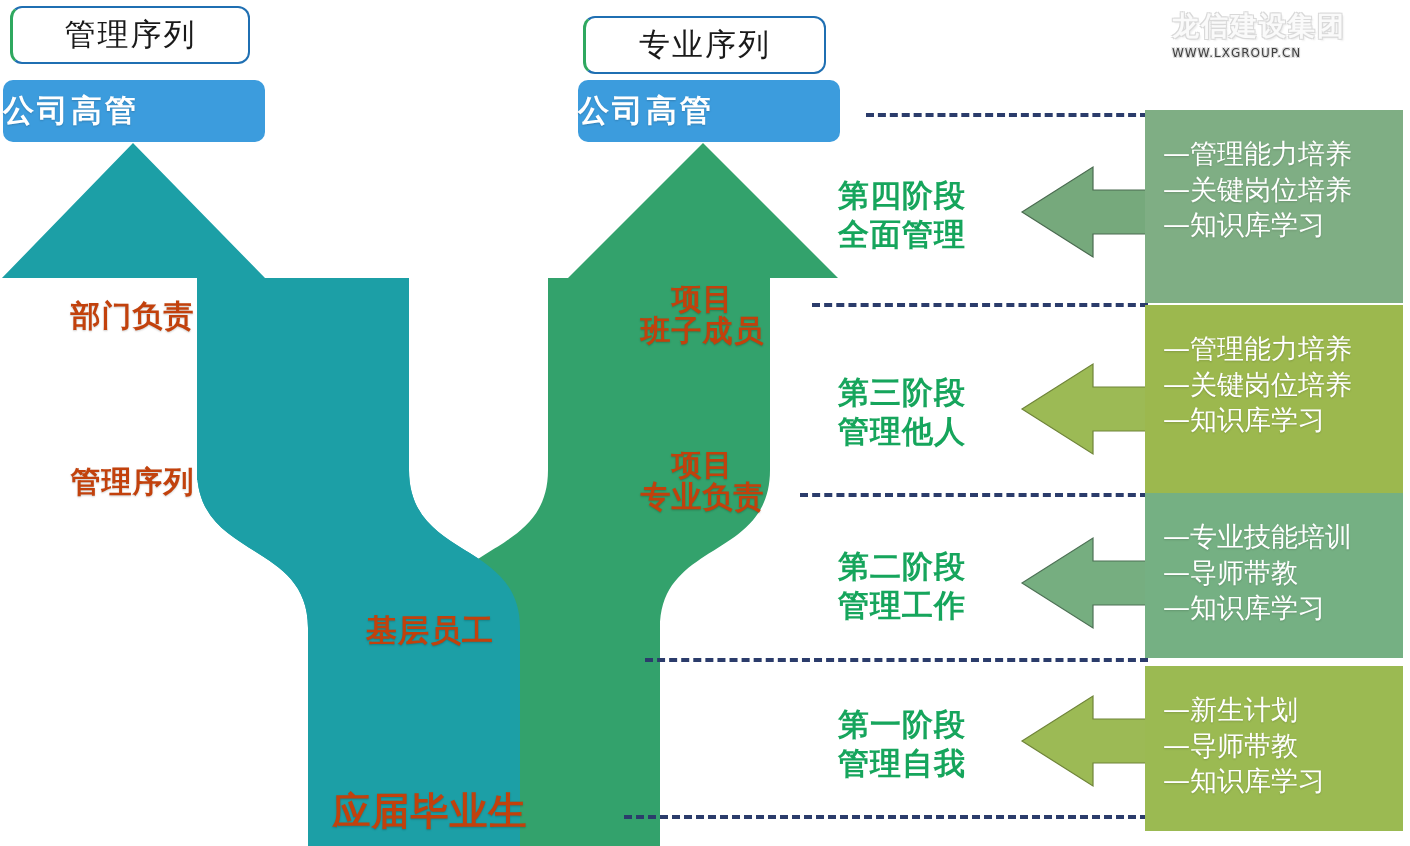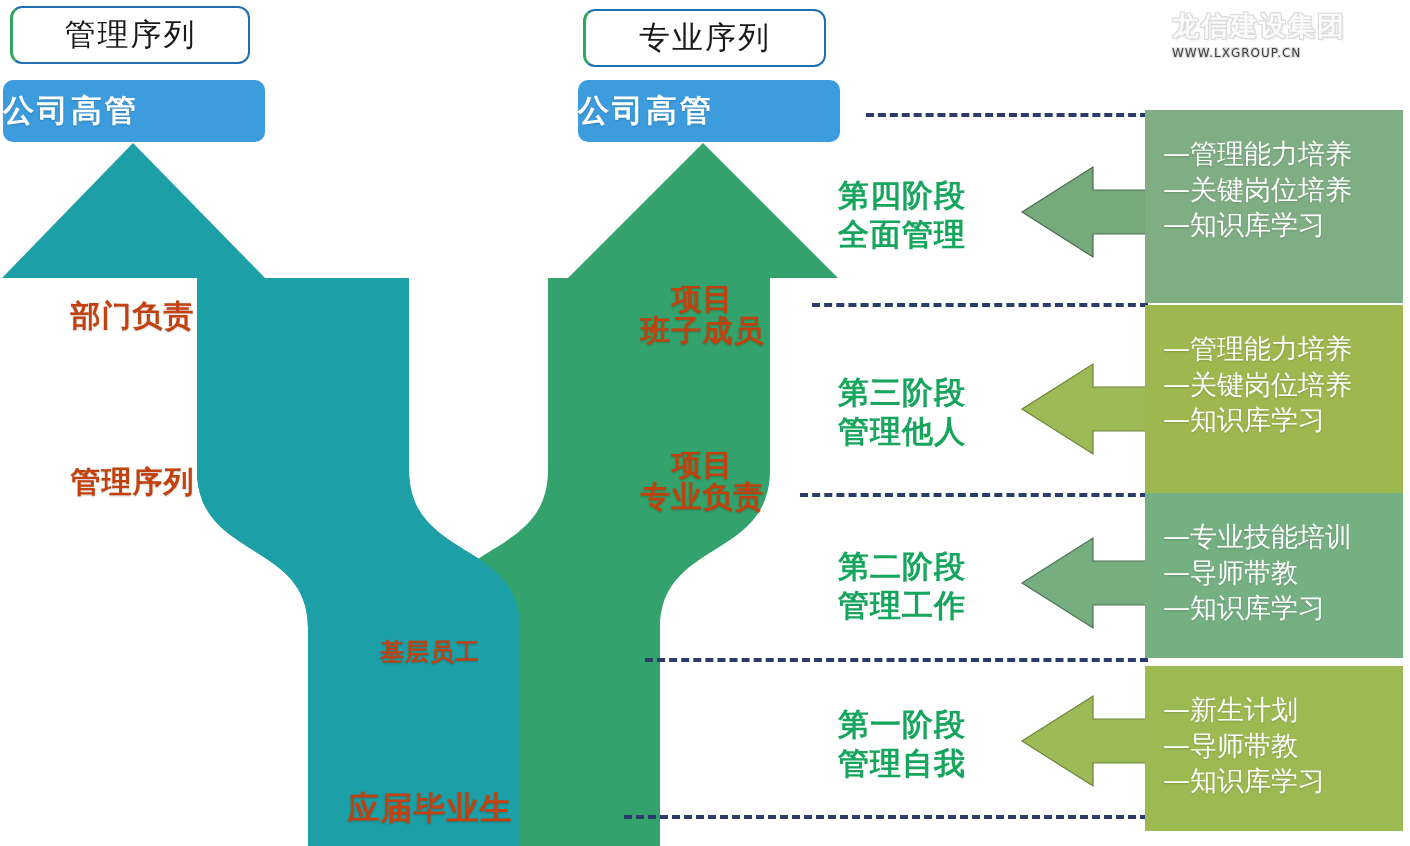--- a/index.html
+++ b/index.html
@@ -20,21 +20,21 @@
     border:2px solid #1F6FB2;
     border-left:3px solid #2FA85F;
     border-radius:12px;
     display:flex;align-items:center;justify-content:center;
     font-size:31px;
     color:#1a1a1a;
     letter-spacing:2px;
     font-family:Liberation Sans, sans-serif;
   }
   #seq-mgmt{left:10px;top:6px;width:240px;height:58px;}
-  #seq-prof{left:583px;top:9px;width:243px;height:58px;}
+  #seq-prof{left:583px;top:16px;width:243px;height:58px;}
 
   
   .top-box{
     position:absolute;
     background:#3C9CDD;
     border-radius:10px;
     display:flex;align-items:center;justify-content:flex-start;
     color:#ffffff;
     font-size:31px;
     font-weight:bold;
@@ -56,22 +56,22 @@
     line-height:1.08;
     text-shadow:0 1px 2px rgba(0,0,0,.20);
     letter-spacing:1px;
     white-space:pre-line;
     pointer-events:none;
   }
   #lbl-bmgr{left:25px;top:300px;width:215px;font-size:30px;}
   #lbl-bsup{left:25px;top:466px;width:215px;font-size:30px;}
   #lbl-pteam{left:600px;top:283px;width:205px;font-size:30px;}
   #lbl-plead{left:600px;top:449px;width:205px;font-size:30px;}
-  #lbl-staff{left:300px;top:640px;width:260px;font-size:24px;}
-  #lbl-grad{left:300px;top:791px;width:260px;font-size:32px;}
+  #lbl-staff{left:300px;top:614px;width:260px;font-size:31px;}
+  #lbl-grad{left:300px;top:791px;width:260px;font-size:38px;}
 
   
   #panel{position:absolute;left:1145px;top:110px;width:258px;height:713px;}
   .band{
     position:absolute;left:0;width:258px;
     box-sizing:border-box;
     padding:26px 0 0 18px;
     color:#ffffff;
     font-size:27px;
     line-height:1.32;

